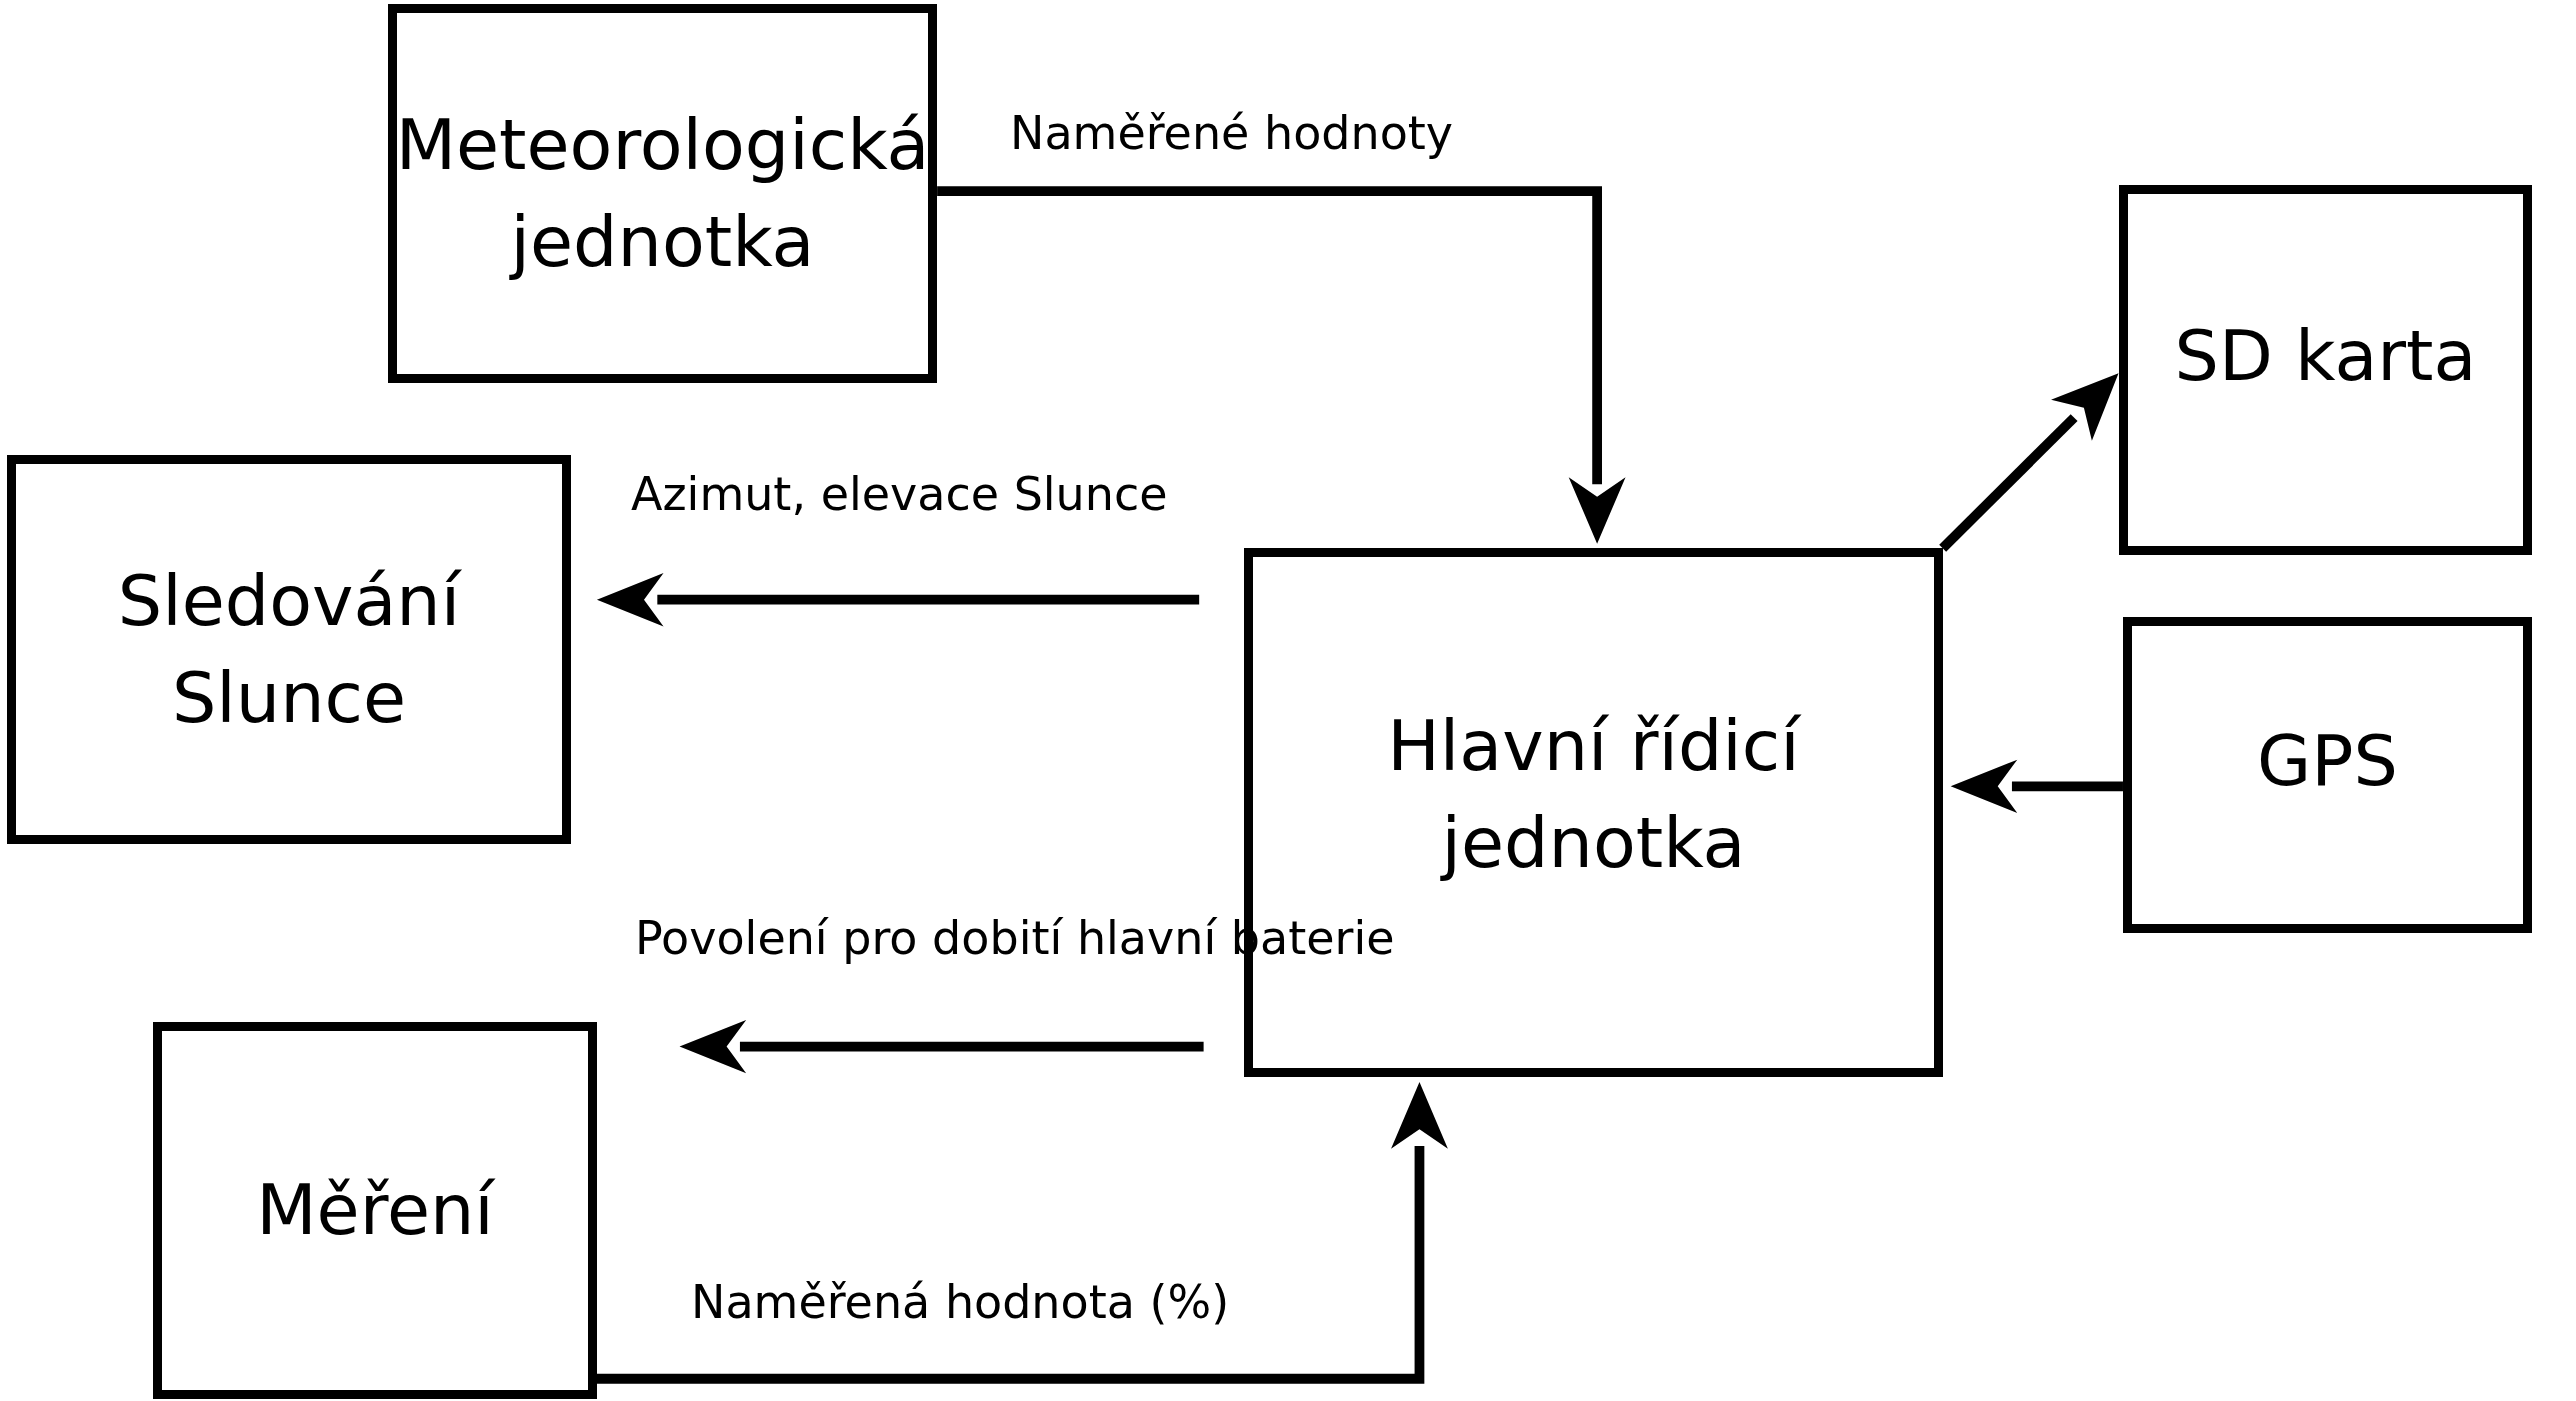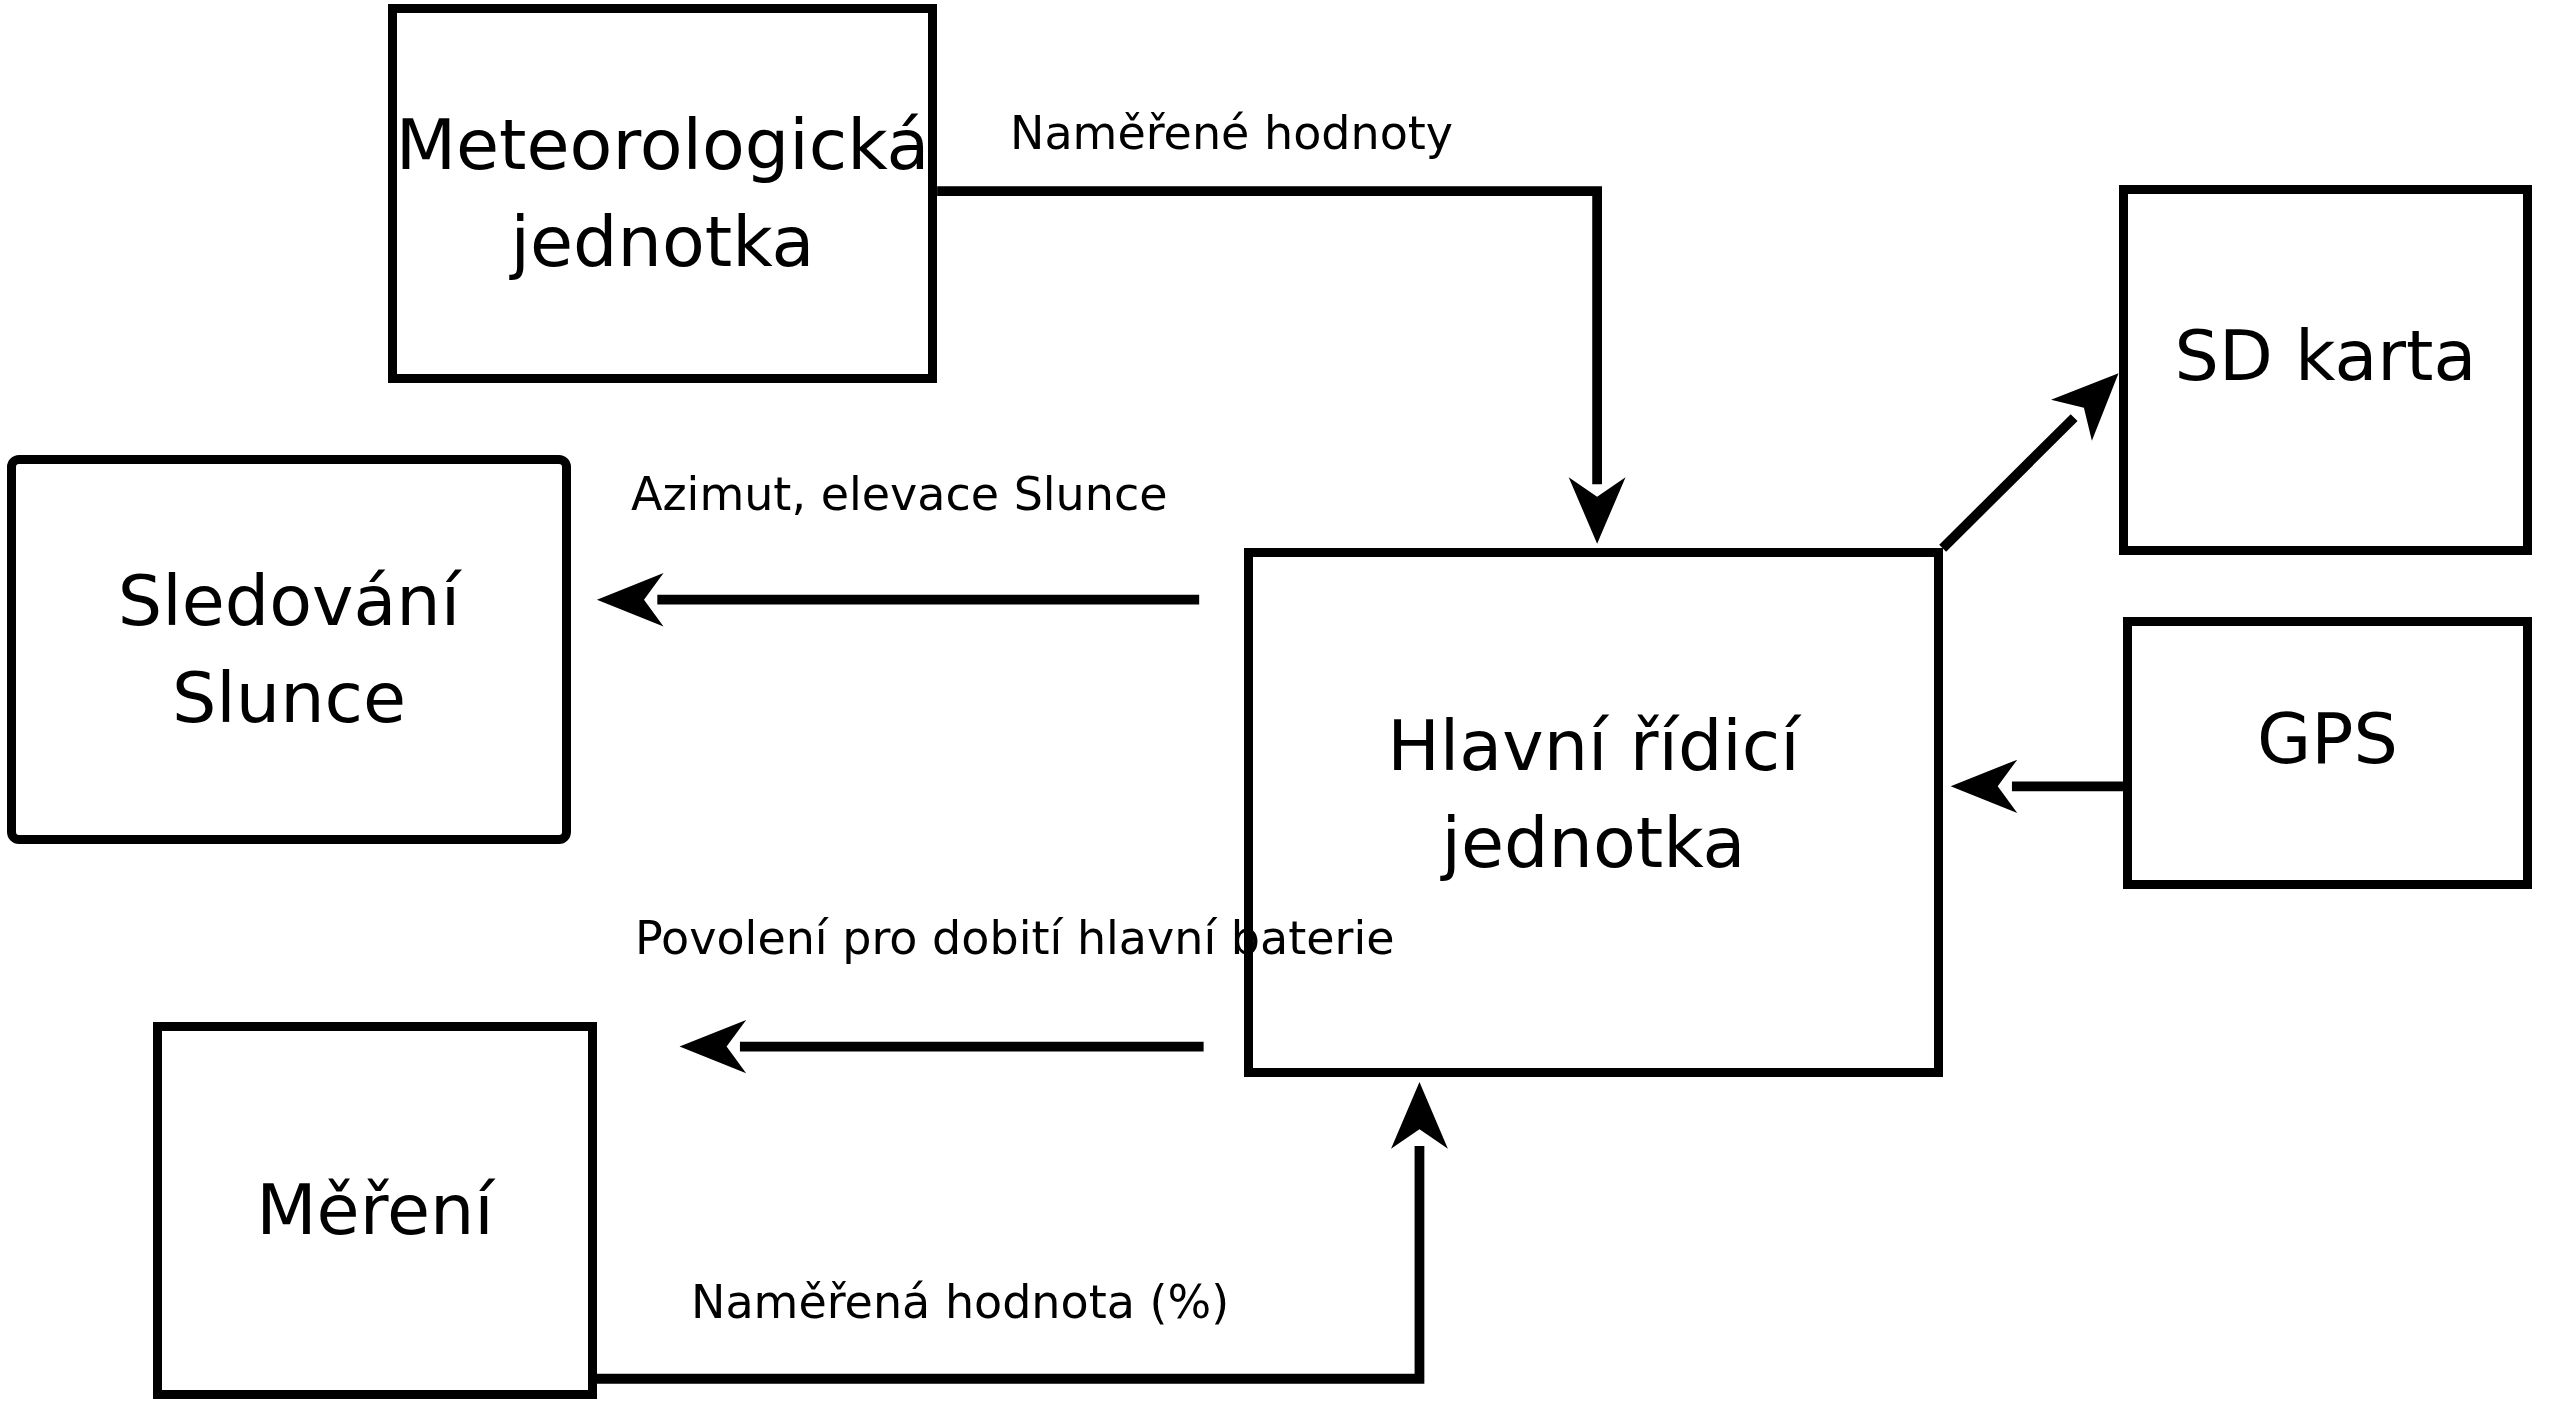--- a/index.html
+++ b/index.html
@@ -31,25 +31,25 @@
     display: flex;
     flex-direction: column;
     align-items: center;
     justify-content: center;
     text-align: center;
     font-size: 70px;
     line-height: 1.38;
   }
   .node span { display: block; }
   .node-meteo     { left: 388px;  top: 4.4px;    width: 549px; height: 379px; }
-  .node-sledovani { left: 7px;    top: 455px;  width: 564px; height: 389px; border-radius: 12px; }
+  .node-sledovani { left: 7px;    top: 455px;  width: 564px; height: 389px; }
   .node-mereni    { left: 153px;  top: 1022px; width: 444px; height: 377px; }
   .node-hlavni    { left: 1244px; top: 548px;  width: 699px; height: 529px; padding-bottom: 36px; }
   .node-sd        { left: 2119px; top: 185px;  width: 413px; height: 370px; padding-bottom: 27px; }
-  .node-gps       { left: 2123px; top: 617px;  width: 409px; height: 272px; padding-bottom: 27px; }
+  .node-gps       { left: 2123px; top: 617px;  width: 409px; height: 316px; padding-bottom: 27px; }
   .edge-label {
     position: absolute;
     font-size: 46px;
     line-height: 71px;
     white-space: nowrap;
   }
   .label-namerene { left: 1010px; top: 98px; }
   .label-azimut   { left: 631px;  top: 459px; }
   .label-povoleni { left: 635px;  top: 903px; }
   .label-namerena { left: 691px;  top: 1267px; }

